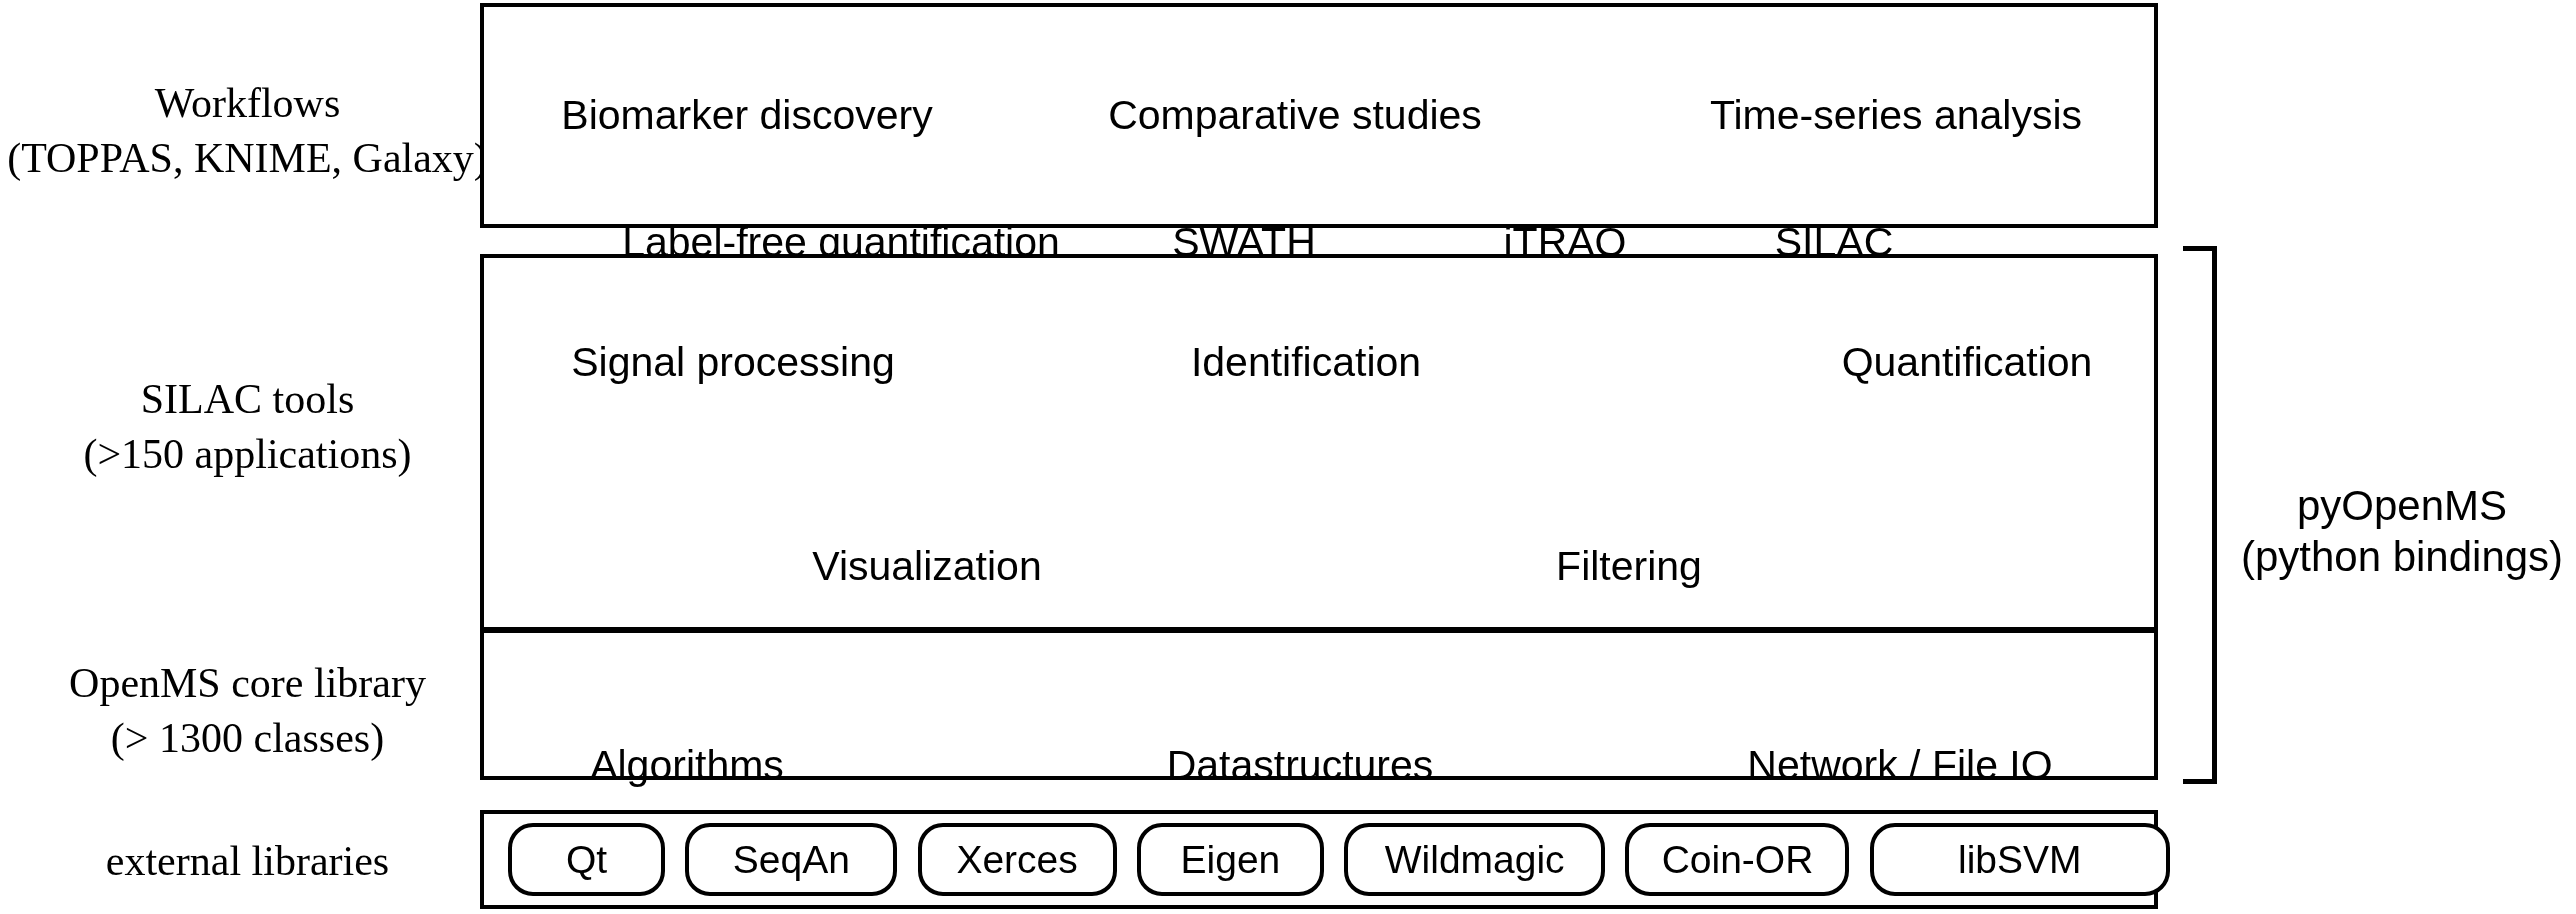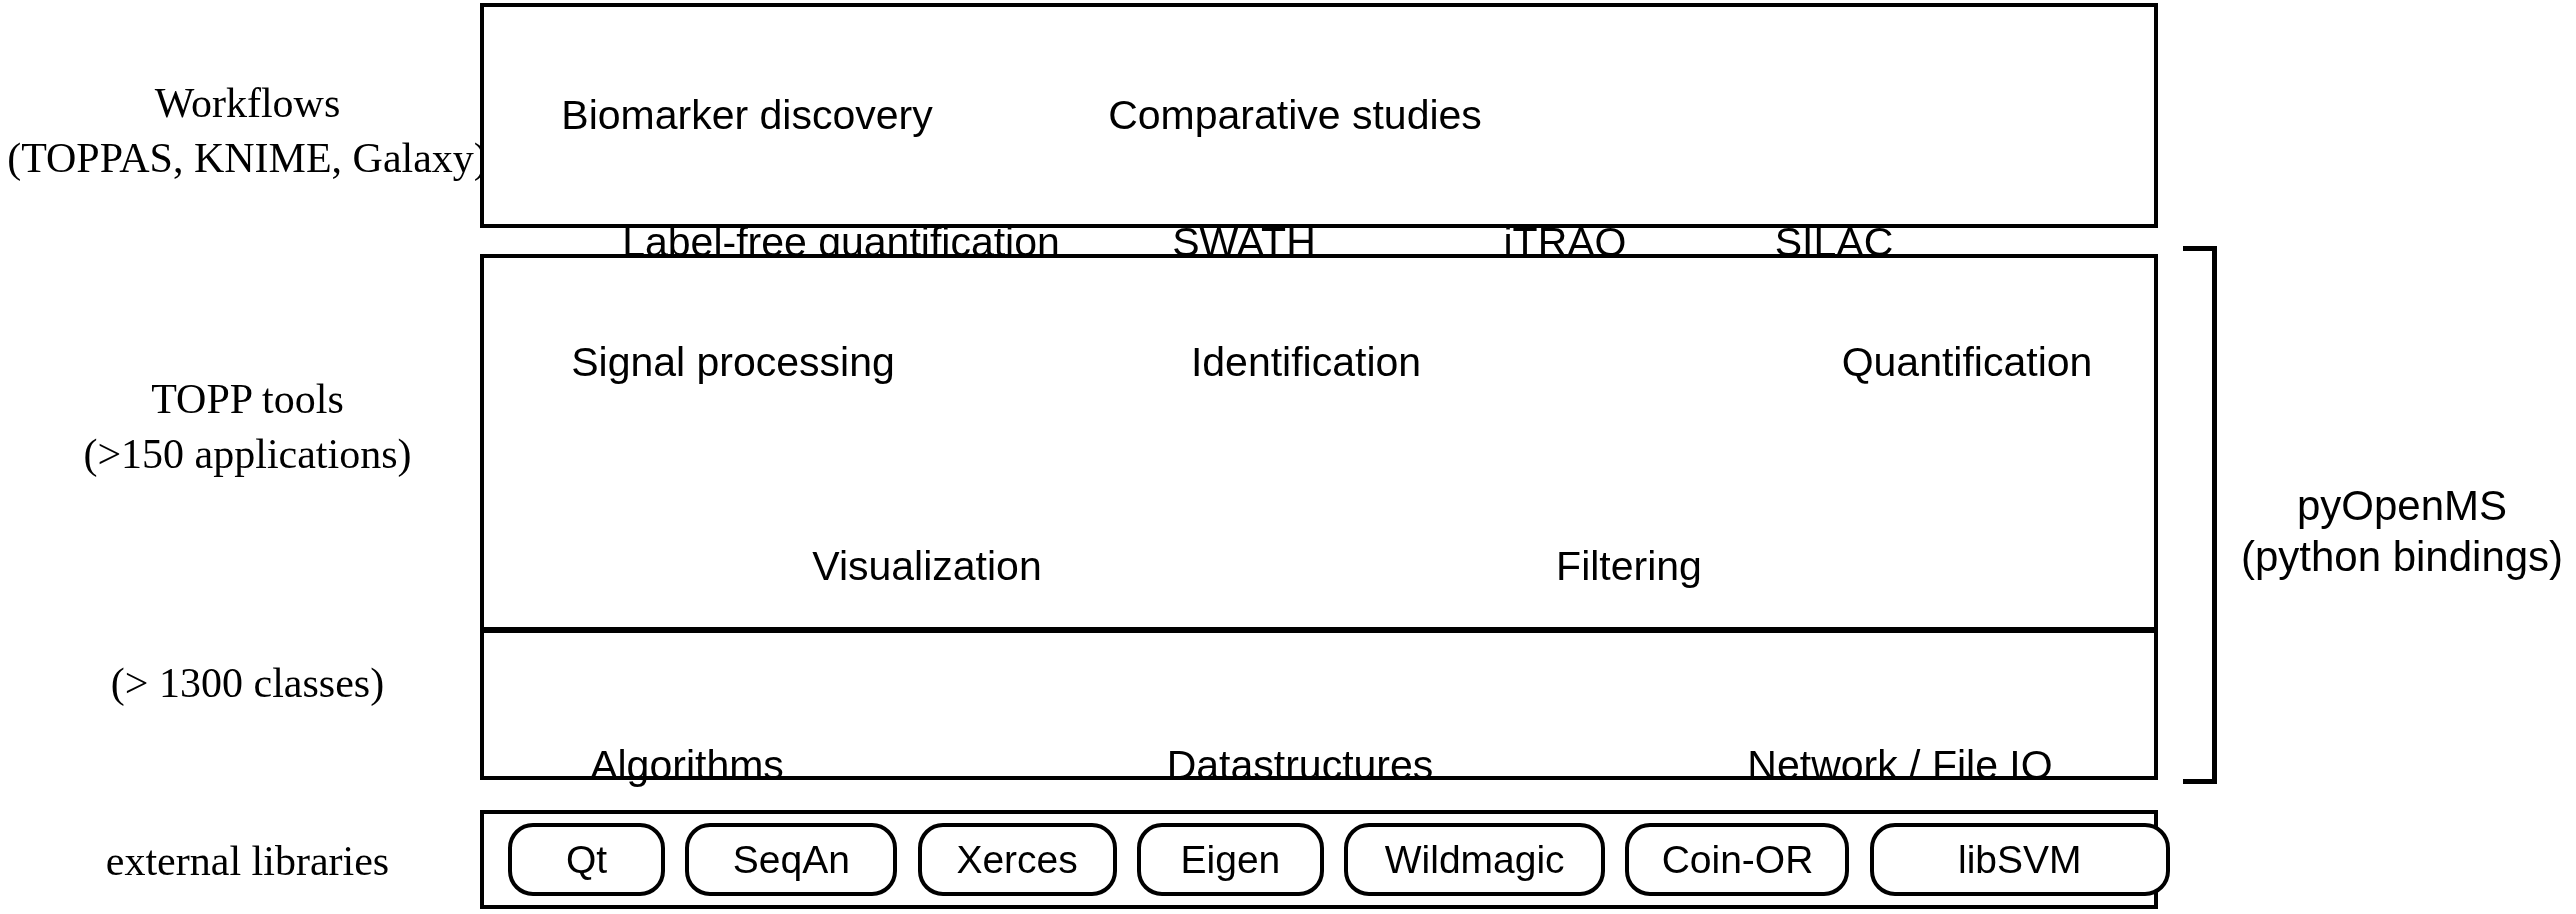--- a/index.html
+++ b/index.html
@@ -94,33 +94,35 @@
 </head>
 <body>
 
 <div class="stage">
 
   <div class="side-label" style="top:76px">
     <span class="ln">Workflows</span>
     <span class="ln">(TOPPAS, KNIME, Galaxy)</span>
   </div>
   <div class="side-label" style="top:372px">
-    <span class="ln">TOPP tools</span>
+    <span class="ln">SILAC tools</span>
     <span class="ln">(&gt;150 applications)</span>
   </div>
   <div class="side-label" style="top:656px">
+    <span class="ln">OpenMS core library</span>
     <span class="ln">(&gt; 1300 classes)</span>
   </div>
   <div class="side-label" style="top:834px">
     <span class="ln">external libraries</span>
   </div>
 
   <div class="box" id="workflows-box">
     <span class="cell" style="left:263px;  top:64px">Biomarker discovery</span>
     <span class="cell" style="left:811px;  top:64px">Comparative studies</span>
+    <span class="cell" style="left:1412px; top:64px">Time-series analysis</span>
     <span class="cell" style="left:357px;  top:191px">Label-free quantification</span>
     <span class="cell" style="left:760px;  top:191px">SWATH</span>
     <span class="cell" style="left:1081px; top:191px">iTRAQ</span>
     <span class="cell" style="left:1350px; top:191px">SILAC</span>
   </div>
 
   <div class="box" id="topp-box">
     <span class="cell" style="left:249px;  top:60px">Signal processing</span>
     <span class="cell" style="left:822px;  top:60px">Identification</span>
     <span class="cell" style="left:1483px; top:60px">Quantification</span>

